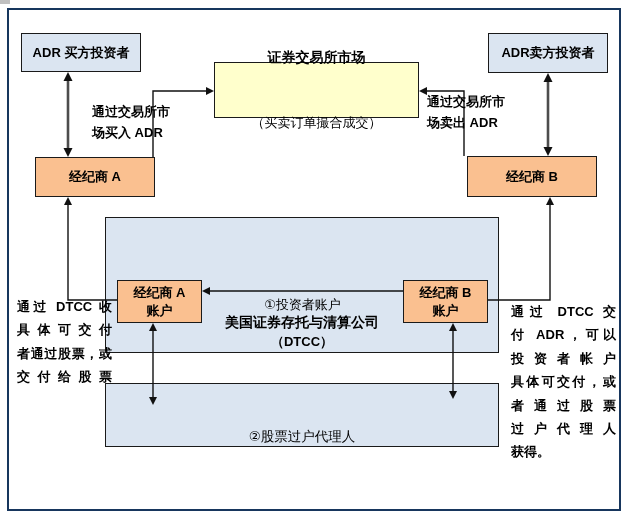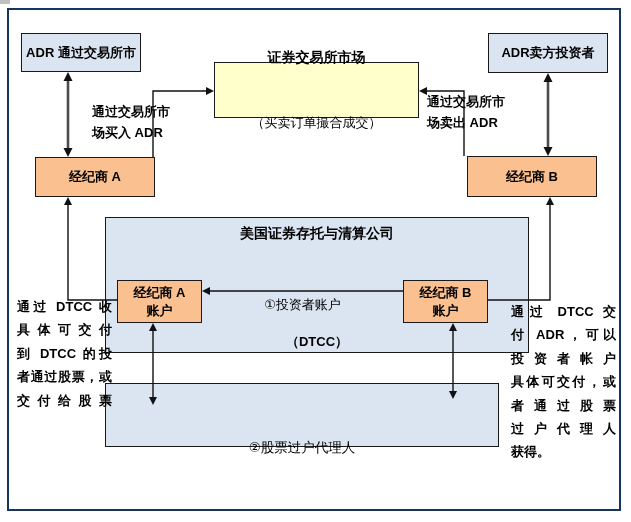--- a/index.html
+++ b/index.html
@@ -17,25 +17,25 @@
   .yellow{background:var(--yellow);}
   .b13{font-weight:700;font-size:13px;}
   .b14{font-weight:700;font-size:14px;}
   .r13{font-weight:400;font-size:13px;margin-top:44px;}
 
   .buyer{left:21px;top:33px;width:120px;height:39px;}
   .seller{left:488px;top:33px;width:120px;height:40px;text-align:center;}
   .exchange{left:214px;top:62px;width:205px;height:56px;line-height:22px;}
   .broker-a{left:35px;top:157px;width:120px;height:40px;}
   .broker-b{left:467px;top:156px;width:130px;height:41px;}
-  .dtcc{left:105px;top:217px;width:424px;height:136px;justify-content:space-between;padding-top:5px;line-height:20px;}
+  .dtcc{left:105px;top:217px;width:394px;height:136px;justify-content:flex-end;padding-top:5px;line-height:20px;}
   .account{width:85px;height:43px;line-height:18px;}
   .account-a{left:117px;top:280px;}
   .account-b{left:403px;top:280px;}
-  .transfer{left:105px;top:383px;width:394px;height:64px;justify-content:center;padding-top:21px;}
+  .transfer{left:105px;top:383px;width:394px;height:64px;justify-content:flex-end;padding-top:21px;}
 
   .float-label{position:absolute;z-index:10;line-height:21px;font-weight:700;font-size:13px;}
   .buy-label{left:92px;top:101px;width:100px;}
   .sell-label{left:427px;top:91px;width:100px;}
   .investor-label{left:240px;top:296px;width:125px;text-align:center;font-weight:400;font-size:13px;z-index:10;position:absolute;}
 
   .note{position:absolute;z-index:10;font-weight:700;font-size:13px;}
   .note-left{left:17px;top:295px;width:95px;}
   .note-right{left:511px;top:300px;width:105px;}
   .note-line{line-height:23.4px;height:23.4px;white-space:nowrap;}
@@ -48,21 +48,21 @@
 </style>
 </head>
 <body>
 
 <div id="canvas">
 
   <div class="corner-artifact"></div>
   <div class="frame"></div>
 
   <div class="box blue buyer">
-    <span class="b13">ADR 通过交易所市</span>
+    <span class="b13">ADR 买方投资者</span>
   </div>
 
   <div class="box blue seller">
     <span class="b13">ADR卖方投资者</span>
   </div>
 
   <div class="box yellow exchange">
     <span class="b14">证券交易所市场</span>
     <span class="r13">（买卖订单撮合成交）</span>
   </div>
@@ -154,21 +154,20 @@
   <div class="float-label sell-label">
     <div>通过交易所市</div>
     <div>场卖出 ADR</div>
   </div>
 
   <div class="investor-label">①投资者账户</div>
 
   <div class="note note-left">
     <div class="note-line just">通过 DTCC 收</div>
     <div class="note-line just">具体可交付</div>
-    <div class="note-line just">到 DTCC 的投</div>
     <div class="note-line just">者通过股票，或</div>
     <div class="note-line just">交付给股票</div>
   </div>
 
   <div class="note note-right">
     <div class="note-line just">通过 DTCC 交</div>
     <div class="note-line just">付 ADR，可以</div>
     <div class="note-line just">投资者帐户</div>
     <div class="note-line just">具体可交付，或</div>
     <div class="note-line just">者通过股票</div>

